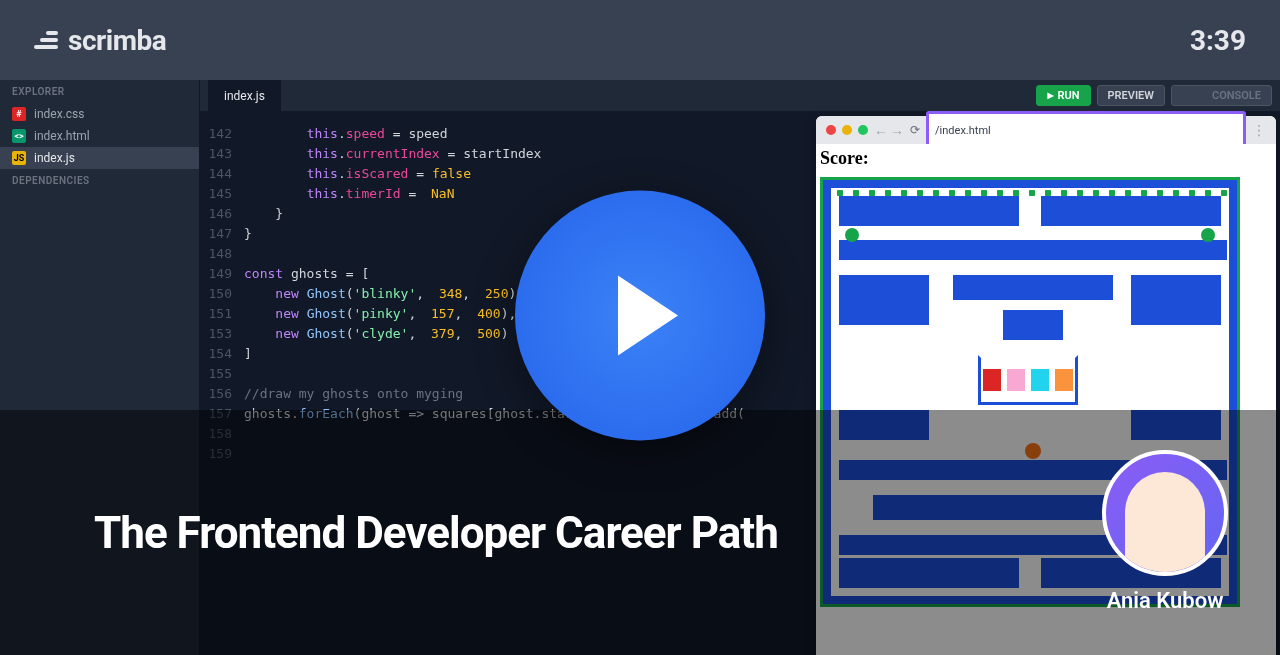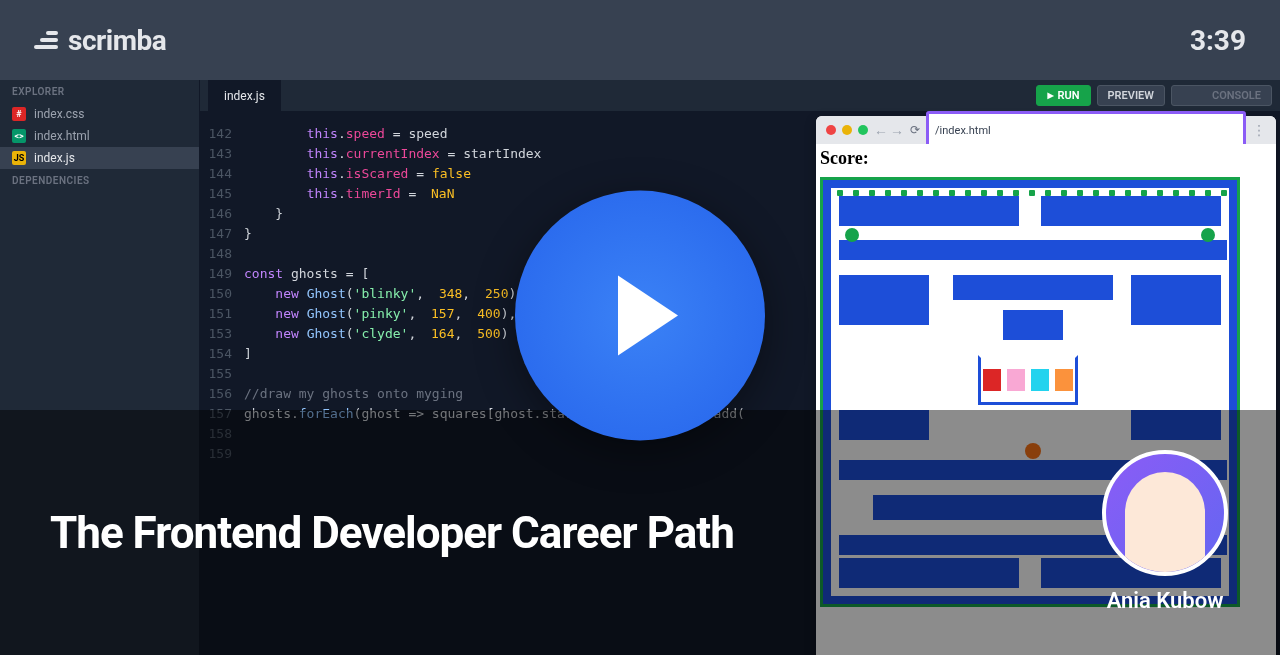--- a/index.html
+++ b/index.html
@@ -319,20 +319,21 @@
   align-items: center;
   justify-content: space-between;
   padding: 0 50px;
   z-index: 40;
 }
 .course-title {
   color: #fff;
   font-size: 44px;
   font-weight: 700;
   letter-spacing: -1px;
+  margin-left: 44px;
 }
 .instructor {
   position: absolute;
   right: 52px;
   top: 40px;
   display: flex;
   flex-direction: column;
   align-items: center;
   gap: 12px;
 }
@@ -510,21 +511,21 @@
           <div class="code-line">
             <div class="line-num">150</div>
             <div class="line-content">    <span class="kw">new</span> <span class="func">Ghost</span>(<span class="str">'blinky'</span>, <span class="num">348</span>, <span class="num">250</span>),</div>
           </div>
           <div class="code-line">
             <div class="line-num">151</div>
             <div class="line-content">    <span class="kw">new</span> <span class="func">Ghost</span>(<span class="str">'pinky'</span>, <span class="num">157</span>, <span class="num">400</span>),</div>
           </div>
           <div class="code-line">
             <div class="line-num">153</div>
-            <div class="line-content">    <span class="kw">new</span> <span class="func">Ghost</span>(<span class="str">'clyde'</span>, <span class="num">164</span>, <span class="num">500</span>)</div>
+            <div class="line-content">    <span class="kw">new</span> <span class="func">Ghost</span>(<span class="str">'clyde'</span>, <span class="num">379</span>, <span class="num">500</span>)</div>
           </div>
           <div class="code-line">
             <div class="line-num">154</div>
             <div class="line-content">]</div>
           </div>
           <div class="code-line">
             <div class="line-num">155</div>
             <div class="line-content"></div>
           </div>
           <div class="code-line">

